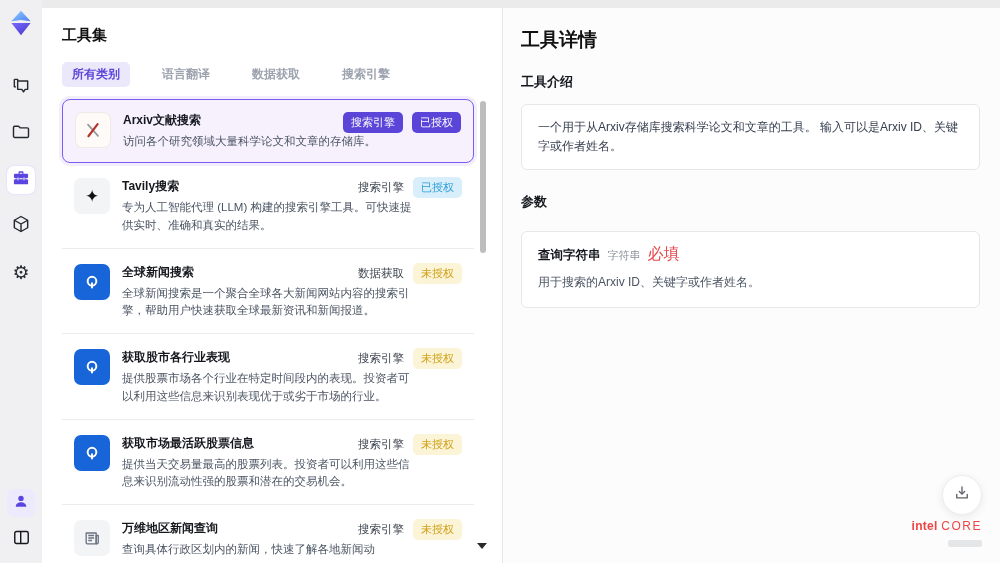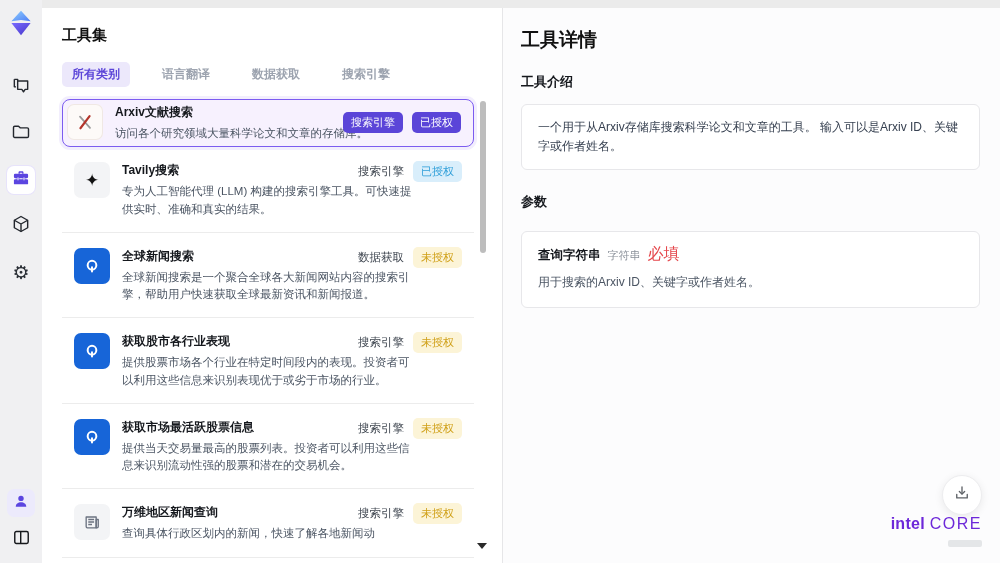--- a/index.html
+++ b/index.html
@@ -22,21 +22,21 @@
   .topstrip { height:8px; background:#ebebeb; flex-shrink:0; }
   .panels { flex:1; display:flex; min-height:0; }
 
   
   .list-panel { width:460px; background:#fff; padding:18px 0 0 20px; position:relative; flex-shrink:0; }
   .panel-title { font-size:15px; font-weight:bold; color:#111; }
   .tabs { display:flex; align-items:center; gap:22px; margin-top:17px; }
   .tab { font-size:12px; color:#9ca3af; cursor:pointer; padding:4px 10px; border-radius:5px; white-space:nowrap;font-weight:bold; }
   .tab.active { background:#ece8fb; color:#5b45d8; font-weight:bold; }
   .cards { margin-top:12px; width:412px; }
-  .card { position:relative; display:flex; gap:12px; padding:4px; border-radius:8px; cursor:pointer; }
+  .card { position:relative; display:flex; gap:12px; padding:12px; border-radius:8px; cursor:pointer; }
   .card + .card { margin-top:2px; }
   .card.selected { background:#f7f1fe; border:1.5px solid #7c5cf0; box-shadow:0 0 0 3px rgba(124,92,240,.10); }
   .card.plain { border-bottom:1px solid #ececec; border-radius:0; padding:13px 12px 14px; }
   .icon-tile { width:36px; height:36px; border-radius:7px; flex-shrink:0; display:flex; align-items:center; justify-content:center; }
   .tile-arxiv { background:#fdfaf8; box-shadow:0 0 0 1px #f0e8e4 inset; }
   .tile-gray { background:#f3f4f6; }
   .tile-blue { background:#1765d8; }
   .sparkle { font-size:17px; color:#111; line-height:1; font-family:"DejaVu Sans",sans-serif; }
   .card-text { min-width:0; max-width:292px; }
   .card-title { font-size:12px; font-weight:bold; color:#15181d; }
@@ -62,21 +62,21 @@
   .params-h { margin-top:23px; }
   .param-box { margin-top:20px; background:#fff; border:1px solid #e7e7ea; border-radius:6px; padding:12px 16px 16px; width:462px; max-width:100%; }
   .param-head { display:flex; align-items:baseline; gap:7px; }
   .param-name { font-size:12.5px; font-weight:bold; color:#15181d; }
   .param-type { font-size:11px; color:#8a9099; }
   .param-required { font-size:16px; color:#e5484d; }
   .param-desc { margin-top:9px; font-size:12px; color:#4b5563; }
 
   .fab { position:absolute; right:18px; bottom:48px; width:40px; height:40px; border-radius:50%; background:#fff; border:1px solid #ededef; box-shadow:0 2px 8px rgba(0,0,0,.08); display:flex; align-items:center; justify-content:center; cursor:pointer; }
   .branding { position:absolute; right:18px; bottom:12px; text-align:right; }
-  .brand-line { font-size:16px; color:#6d28d9; letter-spacing:.3px; }
+  .brand-line { font-size:12px; color:#ef4444; letter-spacing:.3px; }
   .brand-intel { font-weight:bold; }
   .brand-core { font-weight:normal; letter-spacing:1.5px; }
   .brand-sub { display:inline-block; margin-top:2px; width:34px; height:7px; border-radius:2px; background:#e4e6e8; }
 </style>
 </head>
 <body>
 
 <div class="app">
 
   <aside class="sidebar">

